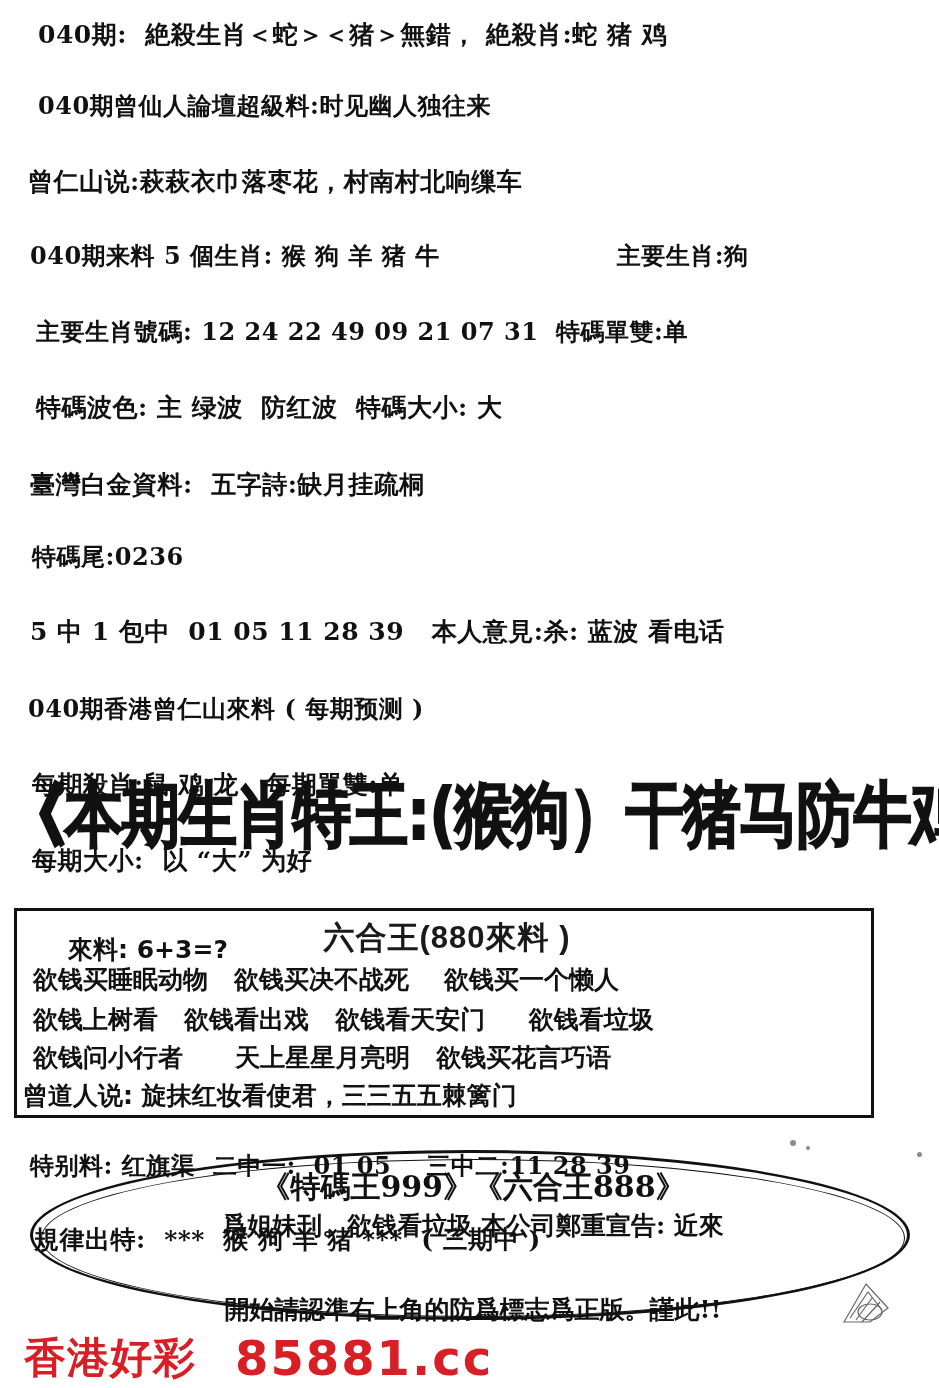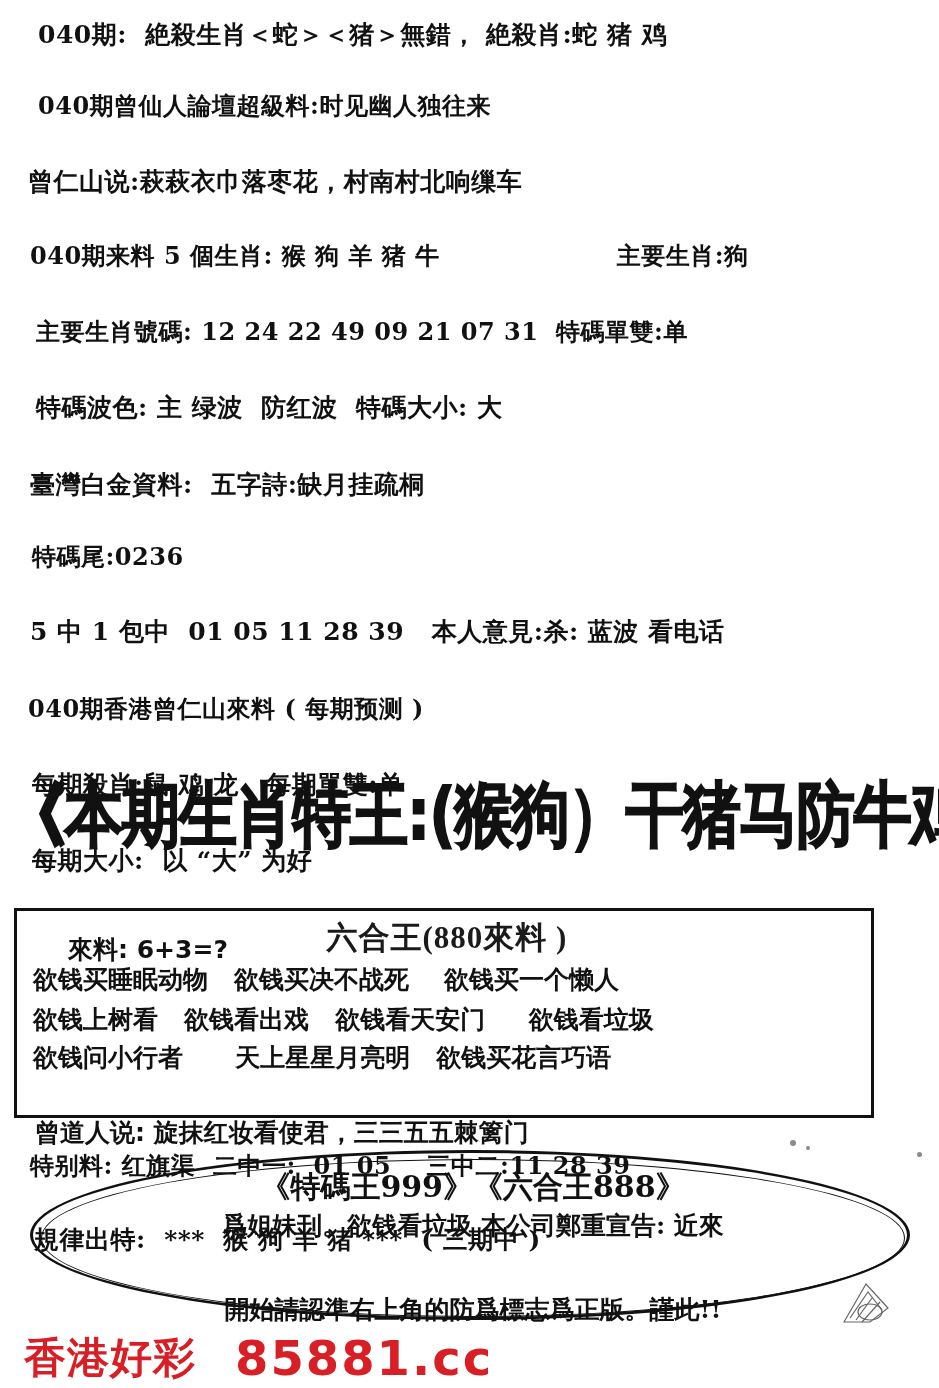--- a/index.html
+++ b/index.html
@@ -87,36 +87,36 @@
     background: #fff;
   }
   .box-title {
     position: absolute;
     left: 0;
     top: 6px;
     width: 860px;
     text-align: center;
     font-size: 31px;
     font-weight: 700;
-    font-family: Liberation Serif, serif;
+    font-family: Liberation Sans, sans-serif;
     letter-spacing: 1px;
   }
   .box .bline {
     position: absolute;
     font-family: "DejaVu Sans", sans-serif;
     font-weight: 700;
     font-size: 25px;
     color: #111;
     white-space: pre;
   }
   .bl0 { left: 14px; top: 22px;  font-size: 23px; margin-left: 37px; }
   .bl1 { left: 16px; top: 52px;  }
   .bl2 { left: 16px; top: 92px;  }
   .bl3 { left: 16px; top: 130px; }
-  .bl4 { left: 18px; top: 168px; margin-top: 37px; }
+  .bl4 { left: 6px; top: 168px; }
 
   
   .oval-wrap {
     position: absolute;
     left: 30px;
     top: 1150px;
     width: 880px;
     height: 180px;
   }
   .oval {

